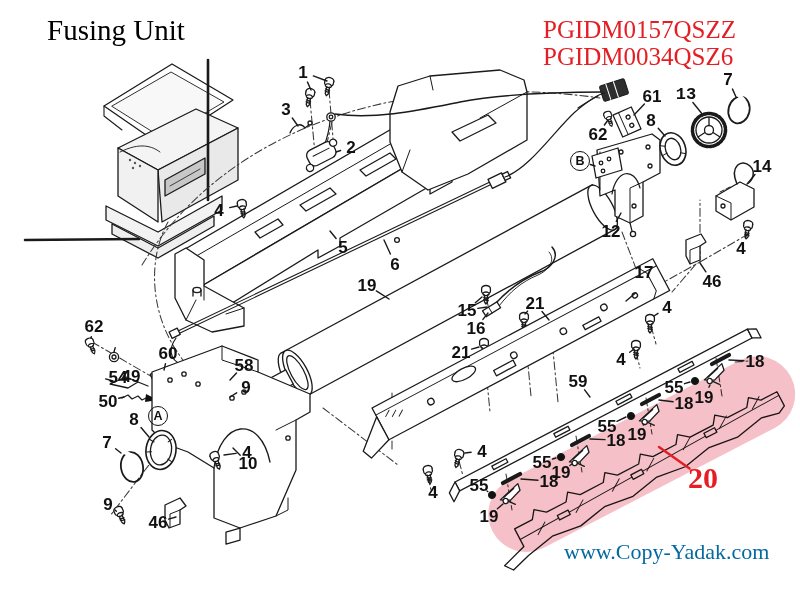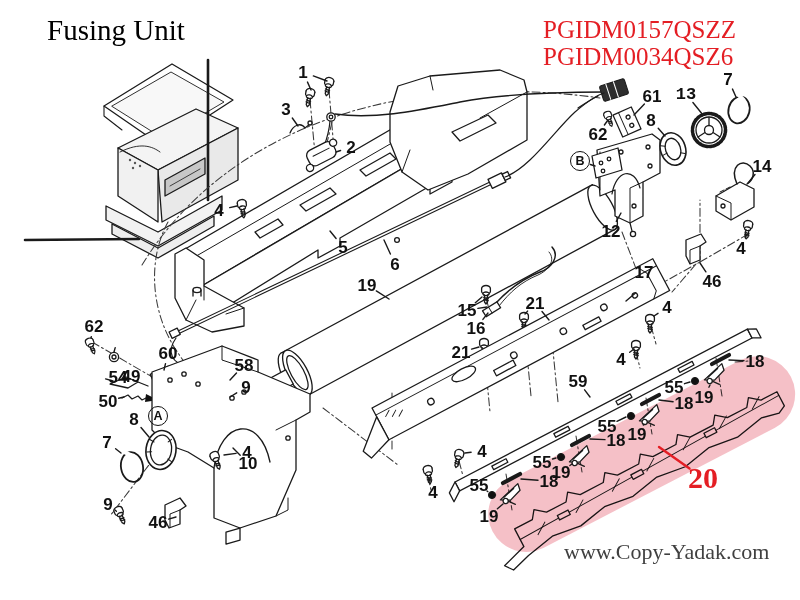--- a/index.html
+++ b/index.html
@@ -10,21 +10,21 @@
   .callout{position:absolute;transform:translate(-50%,-50%);font-weight:bold;font-size:17px;
            color:#111;line-height:1;white-space:nowrap;}
   .callout.circled{border:1.7px solid #111;border-radius:50%;width:18px;height:18px;
            display:flex;align-items:center;justify-content:center;font-size:12.5px;}
   .callout.red{color:#e41e24;font-family:"Liberation Serif",serif;text-align:right;}
   #title{position:absolute;left:47px;top:14px;font-family:"Liberation Serif",serif;
          font-size:29px;color:#000;}
   #codes{position:absolute;left:543px;top:16px;font-family:"Liberation Serif",serif;
          font-size:25px;color:#e41e24;line-height:27px;}
   #watermark{position:absolute;left:564px;top:539px;font-family:"Liberation Serif",serif;
-         font-size:22px;color:#404040;}
+         font-size:22px;color:#0369a1;}
 </style>
 </head>
 <body>
 
 <div id="stage">
 
 <svg id="art" width="800" height="600" viewBox="0 0 800 600">
  <defs>
   <g id="screw">
     <ellipse cx="0" cy="-2.5" rx="4.4" ry="3" fill="#fff"></ellipse>

